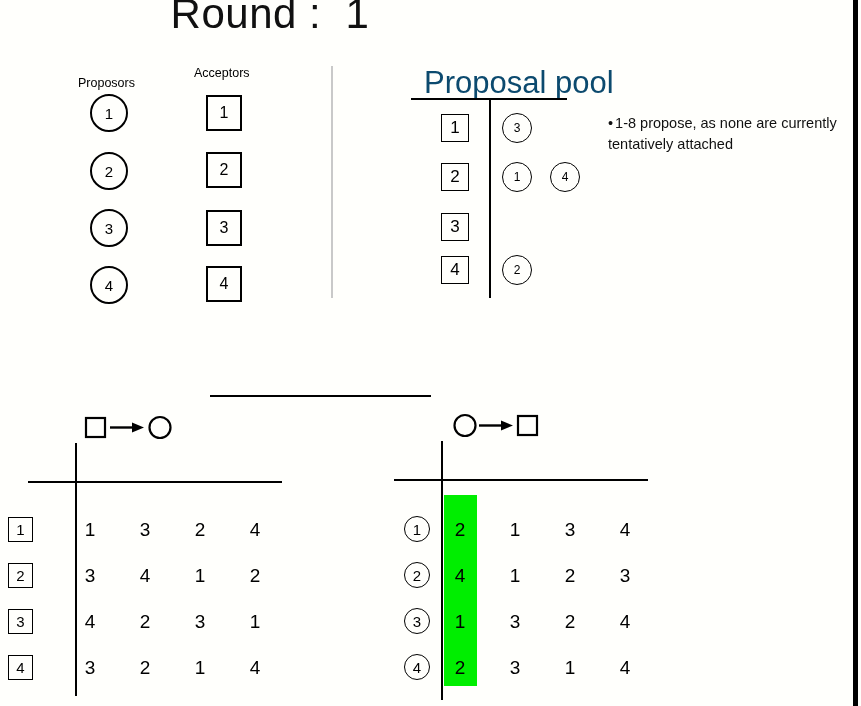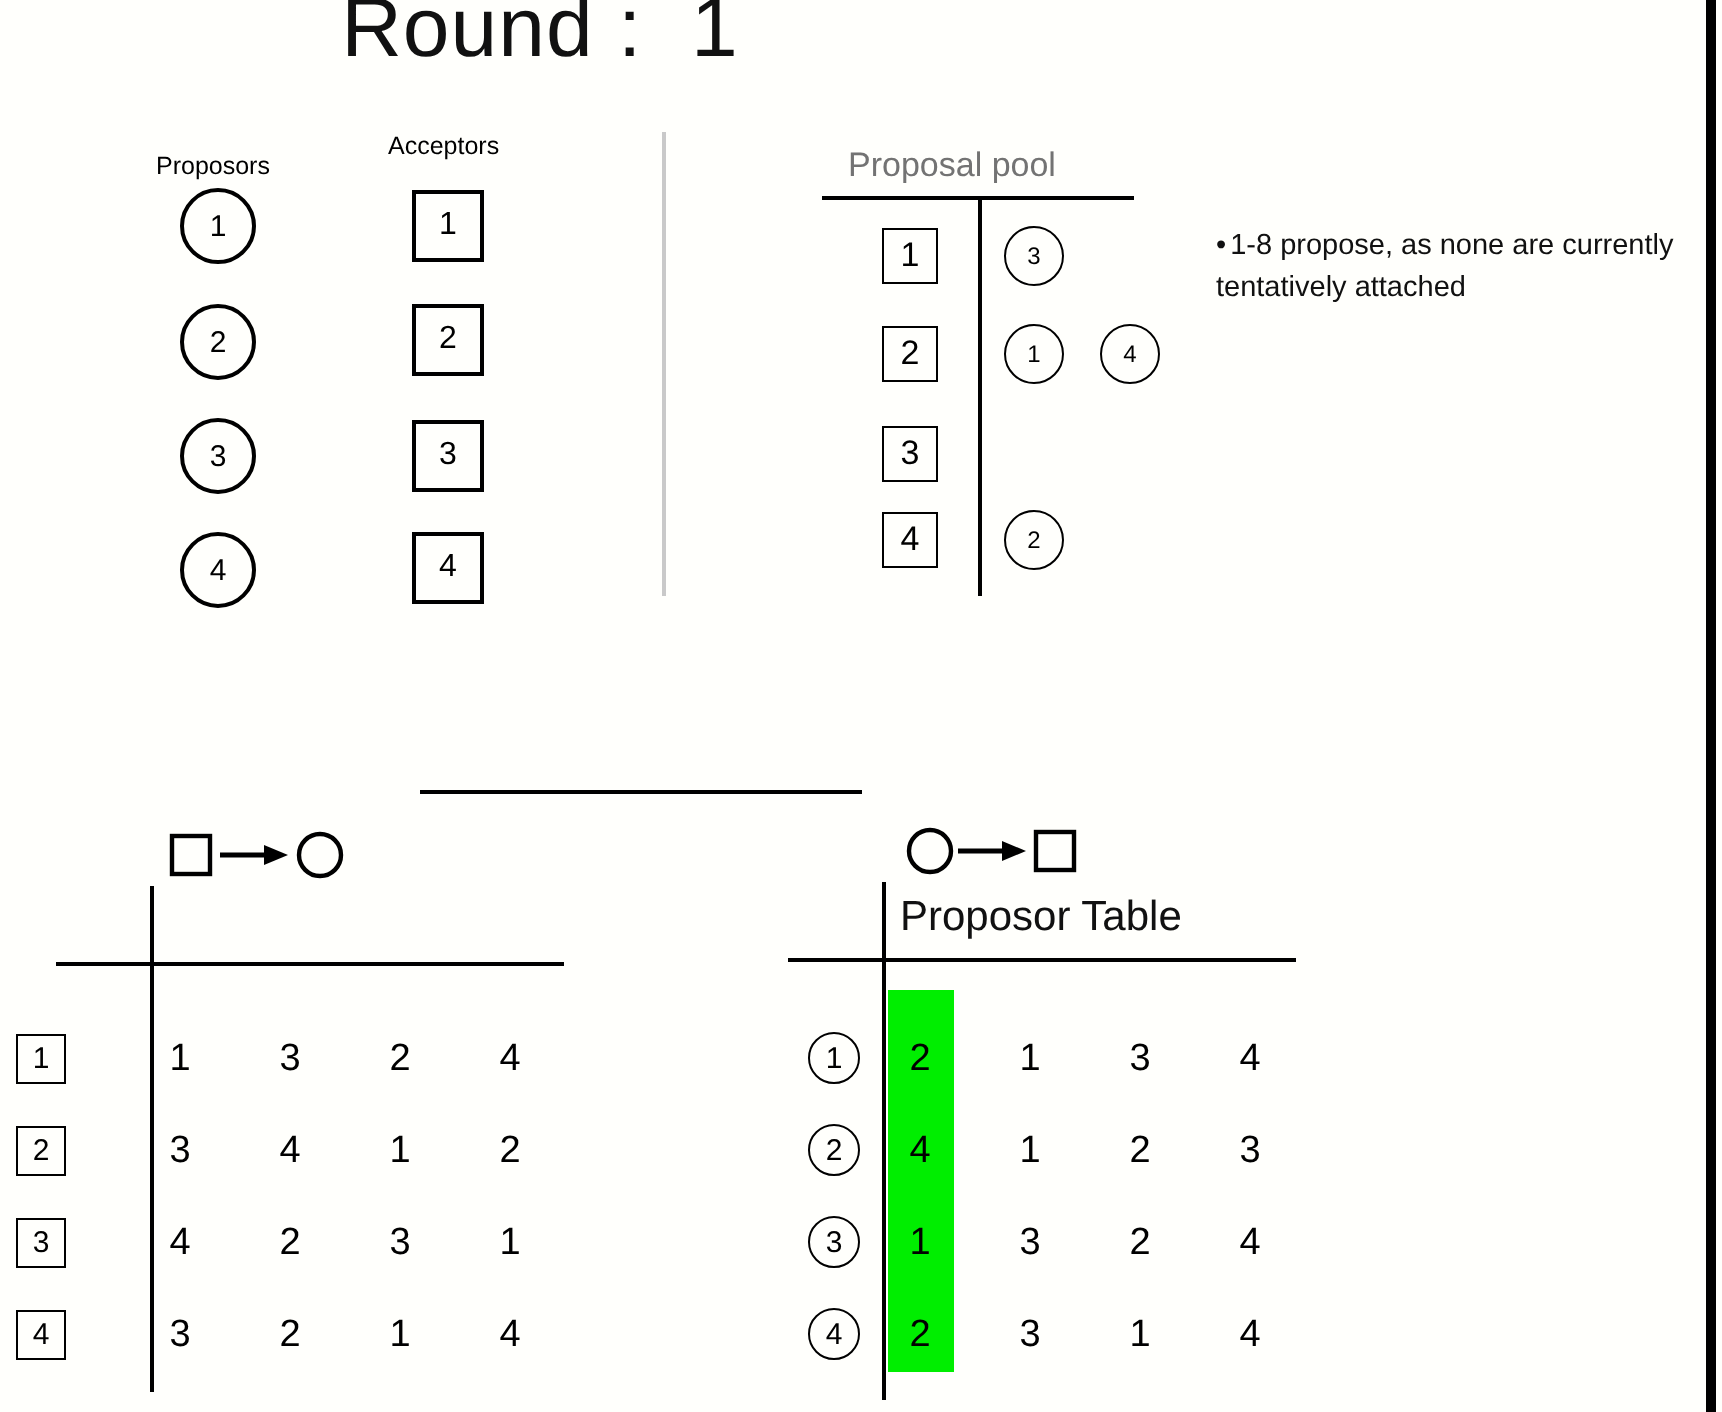--- a/index.html
+++ b/index.html
@@ -99,23 +99,23 @@
     box-sizing: border-box;
   }
 
   
   .hline { background: #000; height: 2px; }
   .vline-thin { background: #000; width: 1.5px; }
   .gray-vline { background: #c9c9c9; width: 2px; }
 
   
   .sec-heading {
-    font-size: 17px;
+    font-size: 31px;
     line-height: 30px;
-    color: #737373;
+    color: #0c4a6e;
     white-space: nowrap;
   }
   .table-heading {
     font-size: 21px;
     line-height: 25px;
     color: #111;
     white-space: nowrap;
   }
 
   
@@ -271,21 +271,20 @@
 
   <div class="abs arrow-legend" style="left:452px; top:412px;">
     <svg width="96" height="26" viewBox="0 0 96 26">
       <circle cx="13" cy="13.5" r="10.5" fill="none" stroke="#000" stroke-width="2.2"></circle>
       <line x1="27" y1="13.5" x2="53" y2="13.5" stroke="#000" stroke-width="2.4"></line>
       <polygon points="61,13.5 49,8.5 49,18.5" fill="#000"></polygon>
       <rect x="66" y="4" width="19" height="19" fill="none" stroke="#000" stroke-width="2.2"></rect>
     </svg>
   </div>
   <div class="abs vline-thin" style="left:441px; top:441px; height:259px;"></div>
-  <div class="abs table-heading" style="left:450px; top:446px;">Proposor Table</div>
   <div class="abs hline" style="left:394px; top:479px; width:254px;"></div>
 
   <div class="abs green-band" style="left:444px; top:495px; width:33px; height:191px;"></div>
 
   <div class="abs tag-circle" style="left:404px; top:516px;">
       <span>1</span>
     </div>
   <div class="abs tag-circle" style="left:404px; top:562px;">
       <span>2</span>
     </div>

